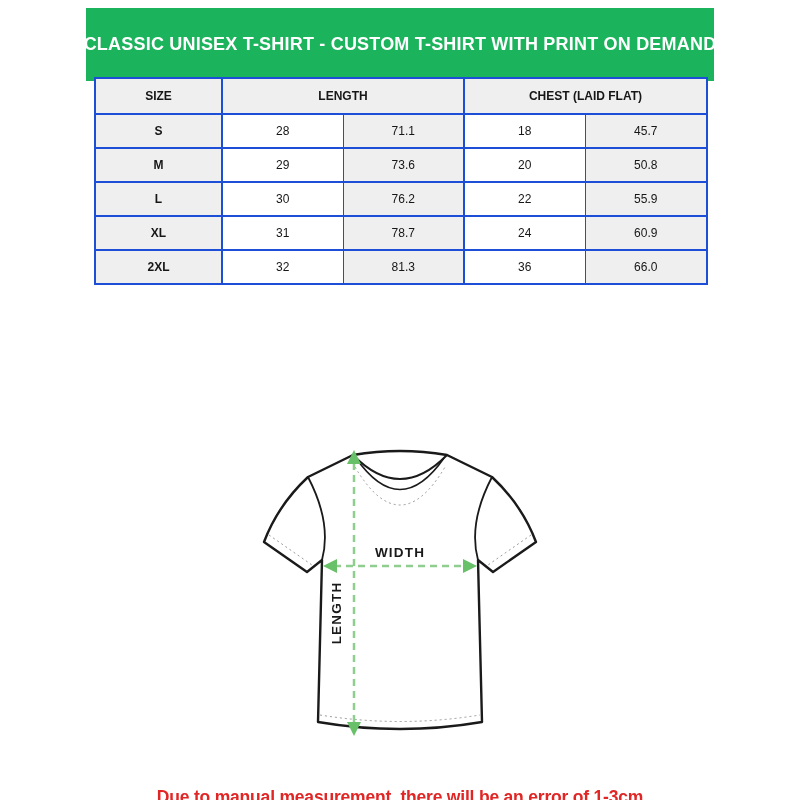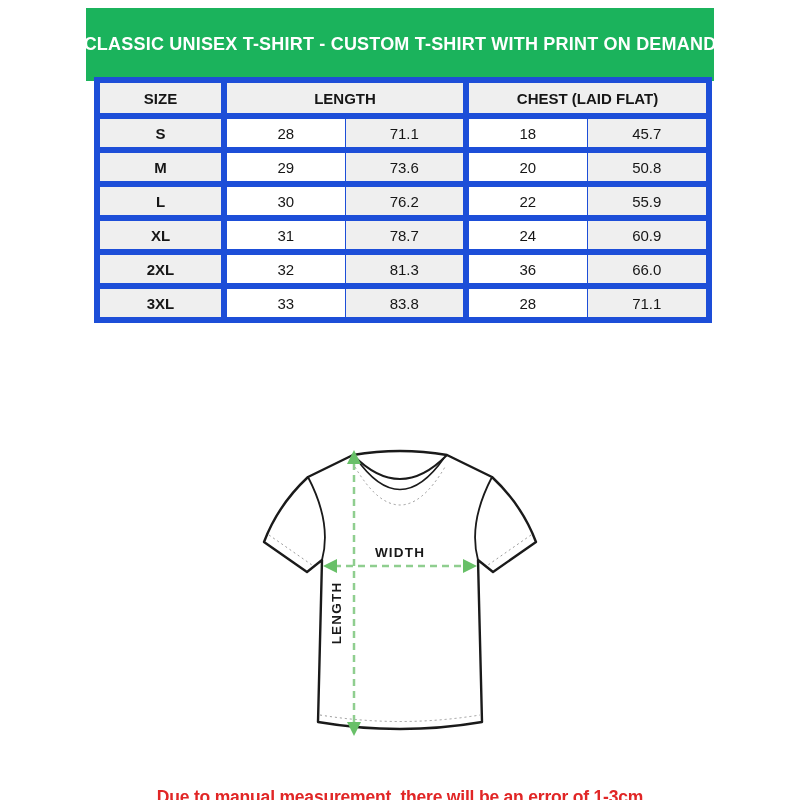--- a/index.html
+++ b/index.html
@@ -12,22 +12,22 @@
     position:absolute; left:86px; top:8px; width:628px; height:73px;
     background:#1bb35c; color:#ffffff;
     display:flex; align-items:center; justify-content:center;
     font-weight:bold; font-size:18px; letter-spacing:.2px; white-space:nowrap;
   }
   table.size-chart {
     position:absolute; left:94px; top:77px; width:612px;
     border-collapse:collapse; table-layout:fixed;
   }
   .size-chart th, .size-chart td {
-    border:6px solid #1d4ed8; text-align:center; vertical-align:middle;
-    font-size:15px; color:#161616; background:#ffffff;
+    border:2px solid #1d4ed8; text-align:center; vertical-align:middle;
+    font-size:12px; color:#161616; background:#ffffff;
   }
   .size-chart th { height:36px; font-weight:bold; background:#efefef; }
   .size-chart td { height:34px; }
   .size-chart td.size { background:#efefef; font-weight:bold; }
   .size-chart td.cm   { background:#efefef; }
   .size-chart td.thin-r { border-right-width:1px; }
   .size-chart td.thin-l { border-left-width:1px; }
   .diagram { position:absolute; left:250px; top:443px; width:300px; height:304px; }
   .note {
     position:absolute; left:0; top:787px; width:800px;
@@ -86,27 +86,20 @@
       <td class="in thin-r">24</td>
       <td class="cm thin-l">60.9</td>
     </tr>
     <tr>
       <td class="size">2XL</td>
       <td class="in thin-r">32</td>
       <td class="cm thin-l">81.3</td>
       <td class="in thin-r">36</td>
       <td class="cm thin-l">66.0</td>
     </tr>
-    <tr>
-      <td class="size">3XL</td>
-      <td class="in thin-r">33</td>
-      <td class="cm thin-l">83.8</td>
-      <td class="in thin-r">28</td>
-      <td class="cm thin-l">71.1</td>
-    </tr>
   </tbody>
 </table>
 
 <div class="diagram">
   <svg width="300" height="304" viewBox="0 0 300 304">
 
     <path d="M103,12 L58,34 Q28,62 14,99 L57,129 L72,117 L68,279 Q150,293 232,279 L228,117 L243,129 L286,99 Q272,62 242,34 L197,12 Q150,4 103,12 Z" fill="#ffffff" stroke="#1a1a1a" stroke-width="2.4" stroke-linejoin="round"></path>
 
     <path d="M103,12 Q150,60 197,12" fill="none" stroke="#1a1a1a" stroke-width="2"></path>
     <path d="M106,15 Q150,78 194,15" fill="none" stroke="#1a1a1a" stroke-width="1.6"></path>

